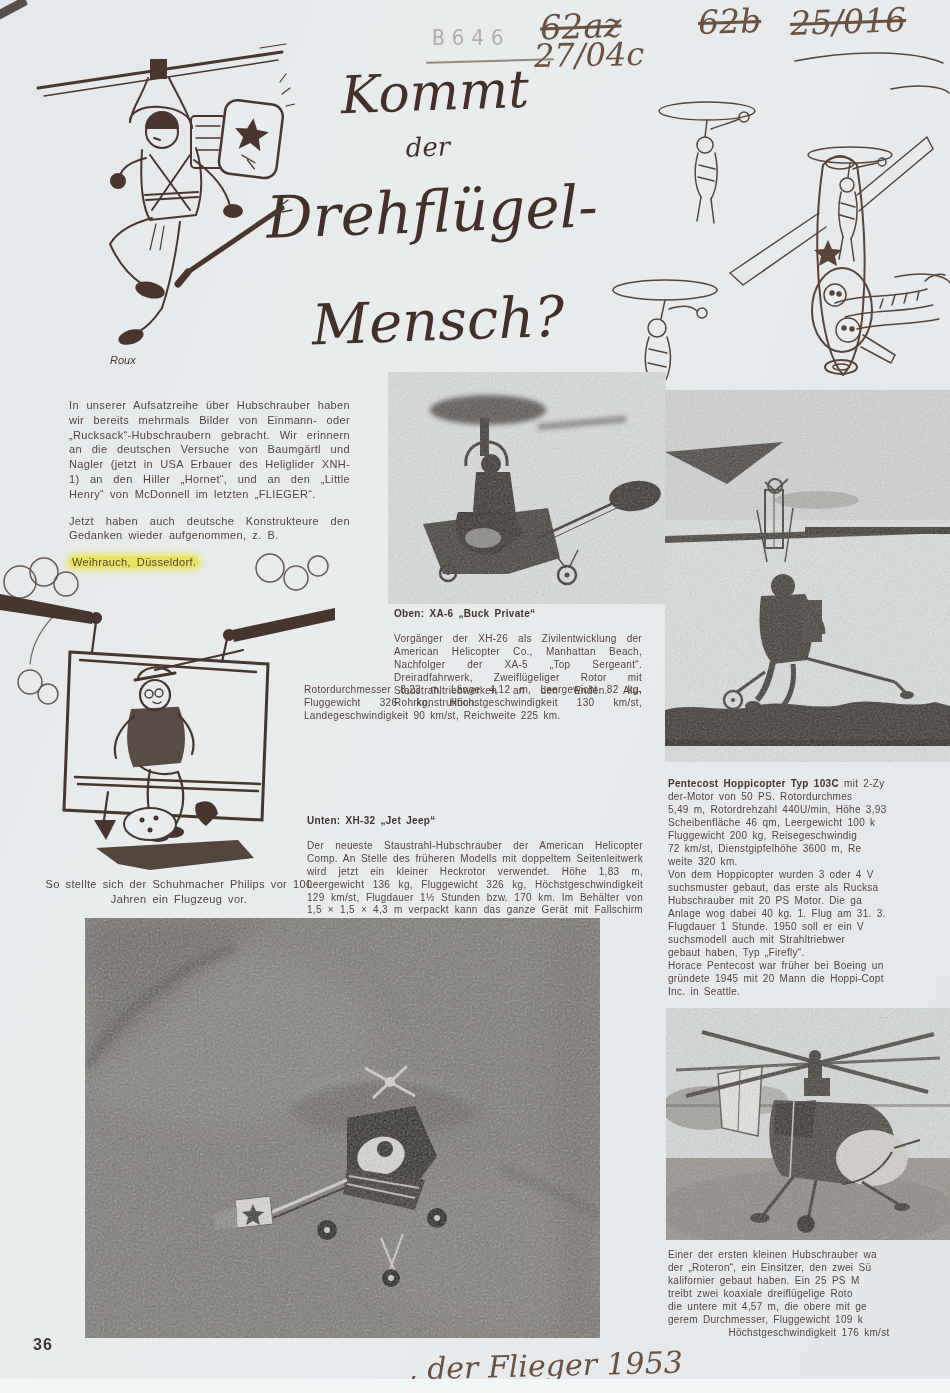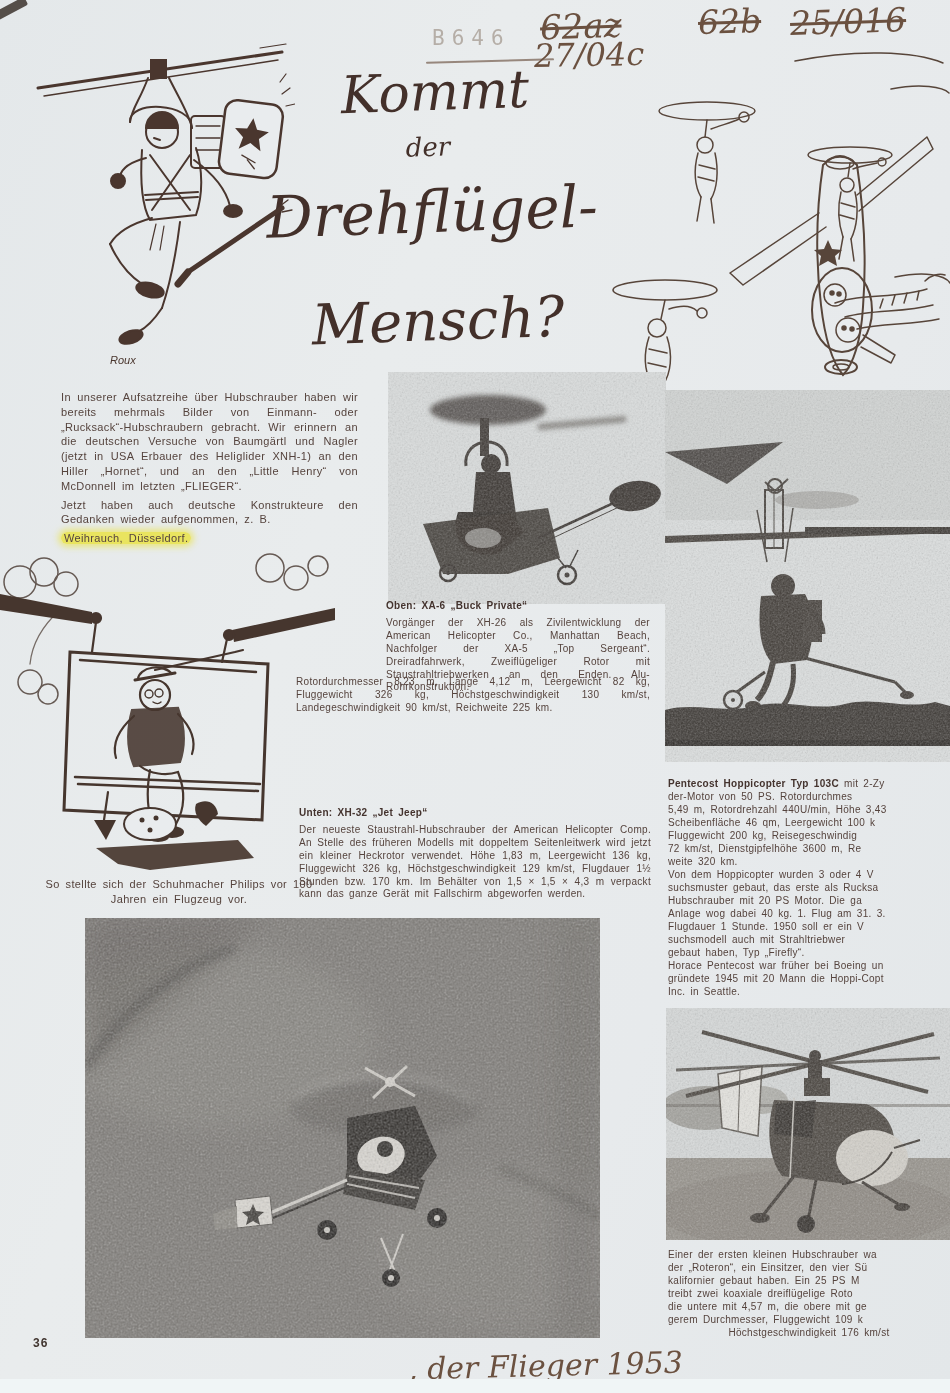--- a/index.html
+++ b/index.html
@@ -4,35 +4,35 @@
 <style>
   html,body{margin:0;padding:0;background:#cfd4d6;}
   .page{position:relative;width:950px;height:1393px;margin:0 auto;overflow:hidden;
         background:#e8ebed;
         background:linear-gradient(110deg,#e4e8ea 0%,#e9eced 35%,#e7eaec 70%,#e3e7e9 100%);
         font-family:"Liberation Sans",sans-serif;color:#4f3f39;}
   .abs{position:absolute;}
   
   .bodytext{font-size:11px;line-height:14.8px;text-align:justify;letter-spacing:.35px;word-spacing:2.5px;color:#55433d;}
   .smalltext{font-size:10px;line-height:12.9px;text-align:justify;letter-spacing:.3px;word-spacing:2px;color:#55433d;}
-  .bodytext p,.smalltext p{margin:4px;}
+  .bodytext p,.smalltext p{margin:12px;}
   b{color:#44332e;}
   .hl{background:#e9e45f;box-shadow:0 0 6px 3px rgba(233,228,95,.75);padding:0 3px;border-radius:6px;}
   
   .script{font-family:"DejaVu Serif",serif;font-style:italic;color:#43302a;white-space:nowrap;}
   .hand{font-family:"DejaVu Serif",serif;font-style:italic;color:#6b5140;white-space:nowrap;}
   .struck{text-decoration:line-through;text-decoration-thickness:2.5px;text-decoration-color:#6b5140;}
   .stamp{font-family:"DejaVu Sans Mono",monospace;color:#a99f96;letter-spacing:7px;font-size:21px;opacity:.8;}
   .cl{white-space:nowrap;overflow:hidden;font-size:10px;line-height:13px;letter-spacing:.3px;word-spacing:2px;color:#55433d;}
   .cl.center{text-align:center;}
   .capcenter{text-align:center;}
   .pen-stroke{height:2px;background:#6b5140;opacity:.65;border-radius:2px;}
   .corner-mark{width:34px;height:9px;background:#3c322d;transform:rotate(-28deg);border-radius:2px;opacity:.85;}
   .bottom-strip{left:0;bottom:0;width:950px;height:14px;background:#f0f5f6;}
-  .pagenum{font-size:12px;font-weight:bold;color:#41352f;letter-spacing:1px;}
+  .pagenum{font-size:16px;font-weight:bold;color:#41352f;letter-spacing:1px;}
   svg{display:block;}
 </style>
 </head>
 <body>
 
 <div class="page">
 
   <div class="abs corner-mark" style="left:-6px;top:4px;"></div>
 
   <div class="abs stamp" style="left:432px;top:26px;">B646</div>
@@ -274,21 +274,21 @@
   <div class="abs bodytext capcenter" style="left:40px;top:877px;width:278px;">So stellte sich der Schuhmacher Philips vor 100 Jahren ein Flugzeug vor.</div>
 
   <div class="abs smalltext" style="left:295px;top:803px;width:360px;">
     <p><b>Unten: XH-32 „Jet Jeep“</b></p>
     <p>Der neueste Staustrahl-Hubschrauber der American Helicopter Comp. An Stelle des früheren Modells mit doppeltem Seitenleitwerk wird jetzt ein kleiner Heckrotor verwendet. Höhe 1,83 m, Leergewicht 136 kg, Fluggewicht 326 kg, Höchstgeschwindigkeit 129 km/st, Flugdauer 1½ Stunden bzw. 170 km. Im Behälter von 1,5 × 1,5 × 4,3 m verpackt kann das ganze Gerät mit Fallschirm abgeworfen werden.</p>
   </div>
 
   <div class="abs" style="left:668px;top:777px;width:282px;">
     <div class="cl"><b>Pentecost Hoppicopter Typ 103C</b><span> mit 2-Zy</span></div>
     <div class="cl">der-Motor von 50 PS. Rotordurchmes</div>
-    <div class="cl">5,49 m, Rotordrehzahl 440U/min, Höhe 3,43</div>
+    <div class="cl">5,49 m, Rotordrehzahl 440U/min, Höhe 3,93</div>
     <div class="cl">Scheibenfläche 46 qm, Leergewicht 100 k</div>
     <div class="cl">Fluggewicht 200 kg, Reisegeschwindig</div>
     <div class="cl">72 km/st, Dienstgipfelhöhe 3600 m, Re</div>
     <div class="cl">weite 320 km.</div>
     <div class="cl">Von dem Hoppicopter wurden 3 oder 4 V</div>
     <div class="cl">suchsmuster gebaut, das erste als Rucksa</div>
     <div class="cl">Hubschrauber mit 20 PS Motor. Die ga</div>
     <div class="cl">Anlage wog dabei 40 kg. 1. Flug am 31. 3.</div>
     <div class="cl">Flugdauer 1 Stunde. 1950 soll er ein V</div>
     <div class="cl">suchsmodell auch mit Strahltriebwer</div>
@@ -375,21 +375,21 @@
     <path d="M128 168 L98 206 M150 172 L142 212 M196 174 L232 196" stroke="#3f3a35" stroke-width="3"></path>
     <ellipse cx="94" cy="210" rx="10" ry="5" fill="#3f3a35"></ellipse>
     <ellipse cx="236" cy="199" rx="8" ry="4" fill="#3f3a35"></ellipse>
     <circle cx="140" cy="216" r="9" fill="#34302c"></circle>
     <path d="M228 140 L254 132" stroke="#3f3a35" stroke-width="2"></path>
     <rect width="284" height="232" filter="url(#nd)" opacity=".42"></rect>
   </svg>
 
   <div class="abs" style="left:668px;top:1248px;width:282px;">
     <div class="cl">Einer der ersten kleinen Hubschrauber wa</div>
-    <div class="cl">der „Roteron“, ein Einsitzer, den vier Sü</div>
+    <div class="cl">der „Roteron“, ein Einsitzer, den zwei Sü</div>
     <div class="cl">kalifornier gebaut haben. Ein 25 PS M</div>
     <div class="cl">treibt zwei koaxiale dreiflügelige Roto</div>
     <div class="cl">die untere mit 4,57 m, die obere mit ge</div>
     <div class="cl">gerem Durchmesser, Fluggewicht 109 k</div>
     <div class="cl center">Höchstgeschwindigkeit 176 km/st</div>
   </div>
 
   <div class="abs pagenum" style="left:33px;top:1336px;">36</div>
   <div class="abs hand" style="left:408px;top:1348px;font-size:30px;transform:rotate(-1.5deg);">, der Flieger 1953</div>
   <div class="abs bottom-strip"></div>

